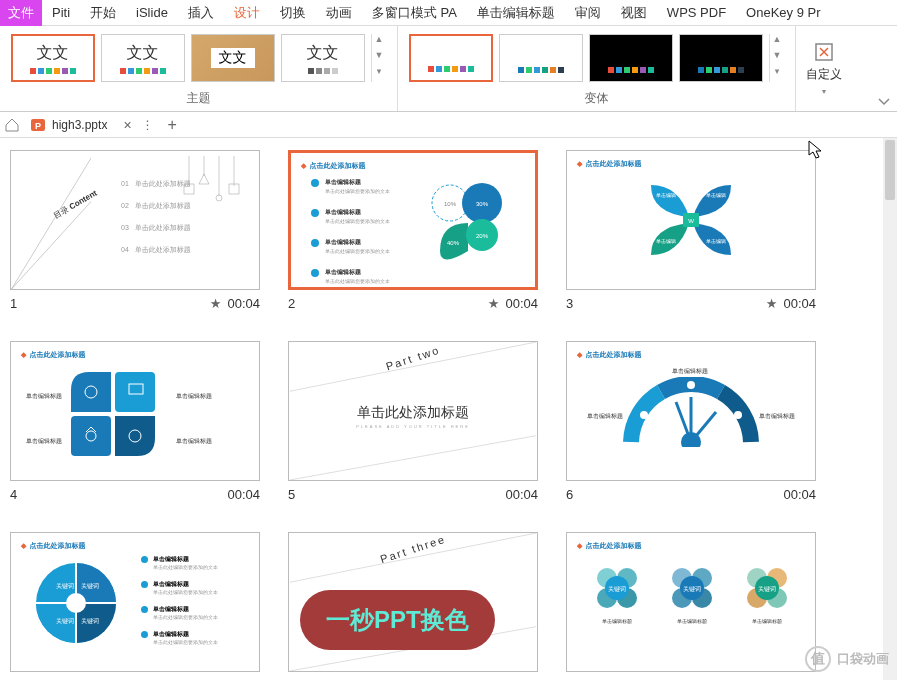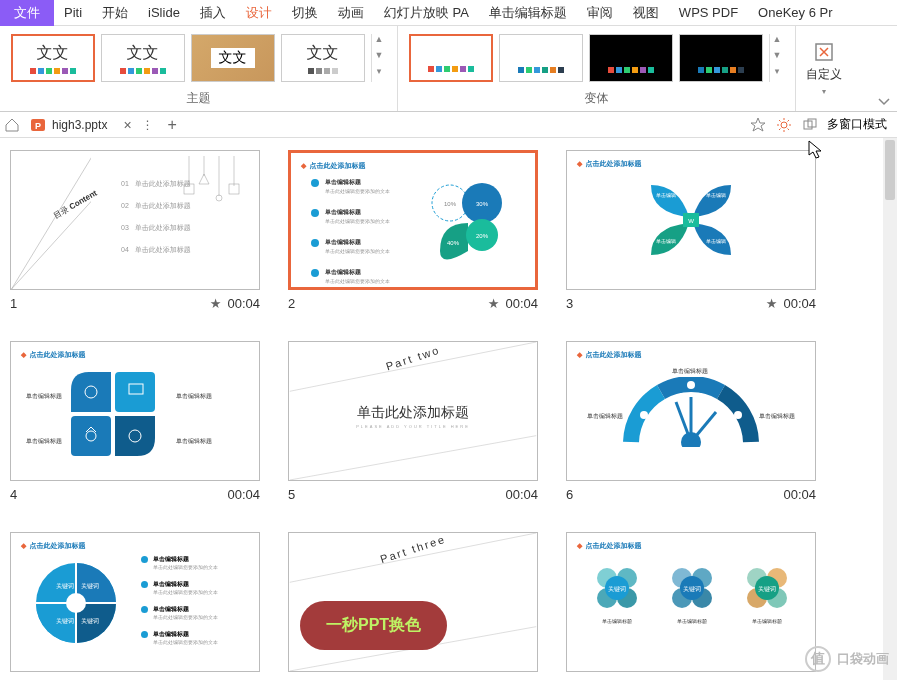--- a/index.html
+++ b/index.html
@@ -1,21 +1,21 @@
 <!DOCTYPE html>
 <html><head>
 <meta charset="utf-8">
 <style>
 * { margin: 0; padding: 0; box-sizing: border-box; font-family: "Microsoft YaHei", sans-serif; }
 body { width: 897px; height: 680px; background: #fff; position: relative; overflow: hidden; font-size: 12px; }
 
 
 .menu-bar { display: flex; align-items: center; height: 26px; background: #fff; border-bottom: 1px solid #ddd; }
 .menu-item { padding: 4px 10px; font-size: 13px; color: #333; cursor: pointer; }
-.menu-item.file { background: #8b5cf6; color: #fff; padding: 5px 14px; }
+.menu-item.file { background: #d946ef; color: #fff; padding: 5px 8px; }
 .menu-item.active { color: #e9663c; }
 
 
 .ribbon { display: flex; height: 86px; background: #fff; border-bottom: 1px solid #ccc; position: relative; }
 .ribbon-group { display: flex; flex-direction: column; align-items: center; border-right: 1px solid #ddd; padding: 4px 6px 2px; }
 .theme-row { display: flex; gap: 6px; padding: 4px 2px; }
 .theme-thumb { width: 84px; height: 48px; border: 1px solid #ccc; background: #fff; display: flex; flex-direction: column; align-items: center; justify-content: center; cursor: pointer; position: relative; }
 .theme-thumb.sel { border: 2px solid #e9663c; }
 .theme-thumb.image-bg { background: linear-gradient(135deg, #d4a86a 0%, #c8975c 100%); }
 .theme-thumb .txt { font-size: 16px; color: #333; margin-bottom: 4px; }
@@ -88,21 +88,21 @@
 .s7-pie { position: absolute; left: 20px; top: 25px; width: 90px; height: 90px; }
 .s7-list { position: absolute; left: 130px; top: 22px; font-size: 6px; }
 .s7-list .item { display: flex; gap: 5px; margin-bottom: 10px; }
 .s7-list .dot { width: 7px; height: 7px; border-radius: 50%; background: #1a9cd4; flex-shrink: 0; margin-top: 1px;}
 
 
 .s9-flower { position: absolute; width: 50px; height: 50px; }
 .s9-txt { position: absolute; font-size: 5px; color: #333; text-align: center; width: 50px; }
 
 
-.banner { position: absolute; bottom: 30px; left: 300px; background: #a33b3b; color: #bef264; font-size: 16px; font-weight: bold; padding: 14px 26px; border-radius: 30px; }
+.banner { position: absolute; bottom: 30px; left: 300px; background: #a33b3b; color: #5eead4; font-size: 24px; font-weight: bold; padding: 14px 26px; border-radius: 30px; }
 
 
 .watermark { position: absolute; bottom: 8px; right: 8px; display: flex; align-items: center; gap: 6px; font-size: 13px; color: #bbb; font-weight: bold; }
 .watermark .logo { width: 26px; height: 26px; border: 2px solid #ccc; border-radius: 50%; display: flex; align-items: center; justify-content: center; font-size: 14px; color: #bbb; }
 
 
 .cursor { position: absolute; top: 140px; right: 73px; width: 16px; height: 20px; z-index: 100; }
 
 
 .vscroll { position: absolute; right: 0; top: 0; width: 14px; height: 100%; background: #f0f0f0;}
@@ -113,26 +113,26 @@
 
 <div class="menu-bar">
   <div class="menu-item file">文件</div>
   <div class="menu-item">Piti</div>
   <div class="menu-item">开始</div>
   <div class="menu-item">iSlide</div>
   <div class="menu-item">插入</div>
   <div class="menu-item active">设计</div>
   <div class="menu-item">切换</div>
   <div class="menu-item">动画</div>
-  <div class="menu-item">幻灯片放映 PA</div>
+  <div class="menu-item">多窗口模式 PA</div>
   <div class="menu-item">单击编辑标题</div>
   <div class="menu-item">审阅</div>
   <div class="menu-item">视图</div>
   <div class="menu-item">WPS PDF</div>
-  <div class="menu-item">OneKey 6 Pr</div>
+  <div class="menu-item">OneKey 9 Pr</div>
 </div>
 
 <div class="ribbon">
   <div class="ribbon-group" style="width: 398px;">
     <div class="theme-row">
       <div class="theme-thumb sel">
         <div class="txt">文文</div>
         <div class="dots">
             <span style="background:#e74c3c"></span>
             <span style="background:#3498db"></span>
@@ -243,40 +243,20 @@
   <div class="doc-tab">
     <svg viewBox="0 0 16 16">
         <rect x="1" y="2" width="14" height="12" rx="2" fill="#e9663c"></rect>
         <text x="8" y="12" text-anchor="middle" fill="#fff" font-size="9" font-weight="bold">P</text>
       </svg>
     <span>high3.pptx</span>
   </div>
   <div class="doc-close">×</div>
   <div class="doc-more">⋮</div>
   <div class="doc-add">+</div>
-  <div class="doc-right">
-    <div class="doc-right-icon">
-        <svg width="16" height="16" viewBox="0 0 16 16">
-          <path d="M8 1 L10 6 L15 6 L11 9 L13 14 L8 11 L3 14 L5 9 L1 6 L6 6 Z" fill="none" stroke="#888"></path>
-        </svg>
-      </div>
-    <div class="doc-right-icon">
-        <svg width="16" height="16" viewBox="0 0 16 16">
-          <circle cx="8" cy="8" r="3" fill="none" stroke="#e9663c"></circle>
-          <path d="M8 1 L8 3 M8 13 L8 15 M1 8 L3 8 M13 8 L15 8 M3 3 L4.5 4.5 M11.5 11.5 L13 13 M3 13 L4.5 11.5 M11.5 4.5 L13 3" stroke="#e9663c"></path>
-        </svg>
-      </div>
-    <div class="doc-right-icon">
-        <svg width="14" height="14" viewBox="0 0 14 14">
-          <rect x="1" y="3" width="8" height="8" fill="none" stroke="#888"></rect>
-          <rect x="5" y="1" width="8" height="8" fill="none" stroke="#888"></rect>
-        </svg>
-      </div>
-    <span>多窗口模式</span>
-  </div>
 </div>
 
 <div class="slide-area">
   <div class="vscroll">
       <div class="vscroll-thumb"></div>
     </div>
   <div class="slide-grid">
 
     <div class="slide-cell">
       <div class="slide-thumb">

